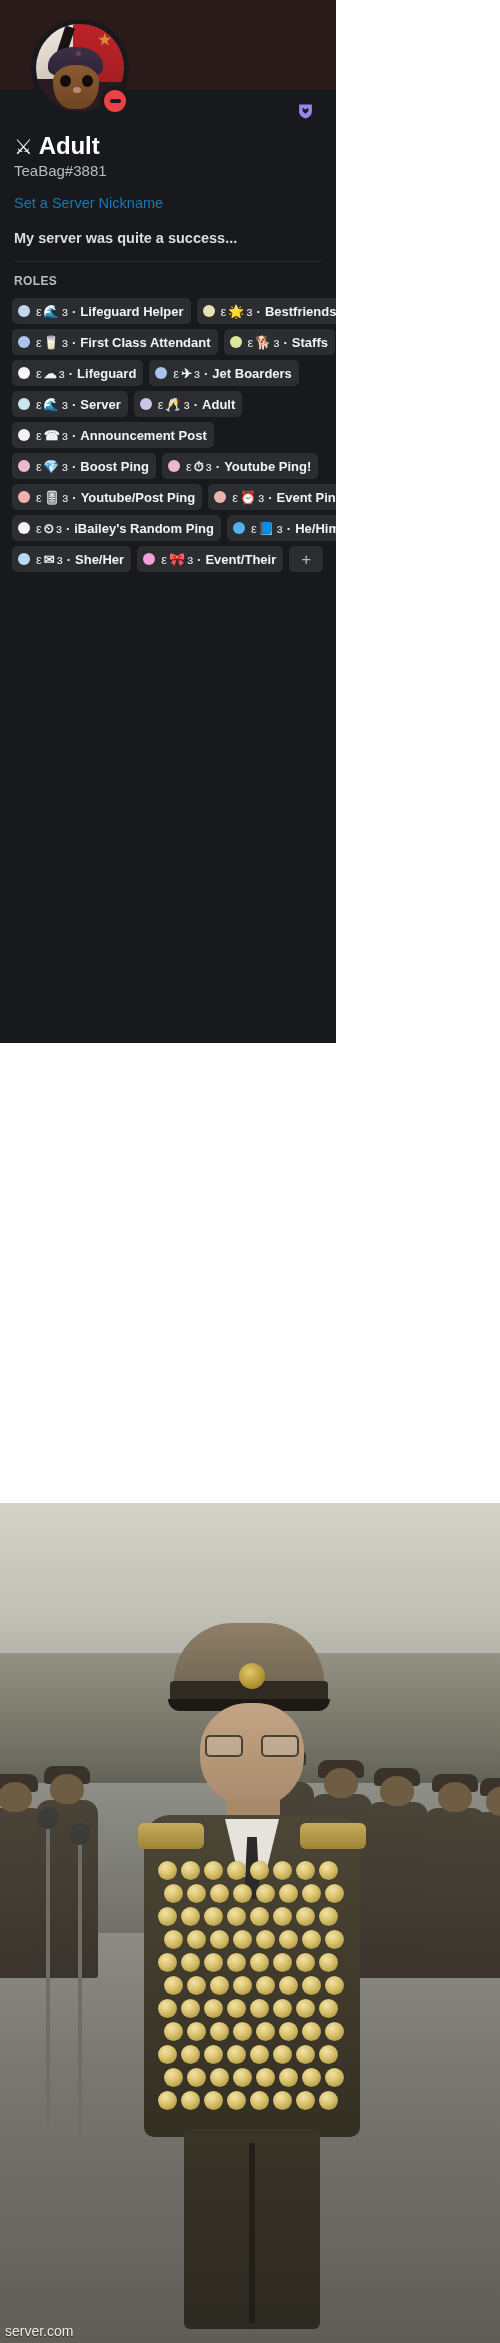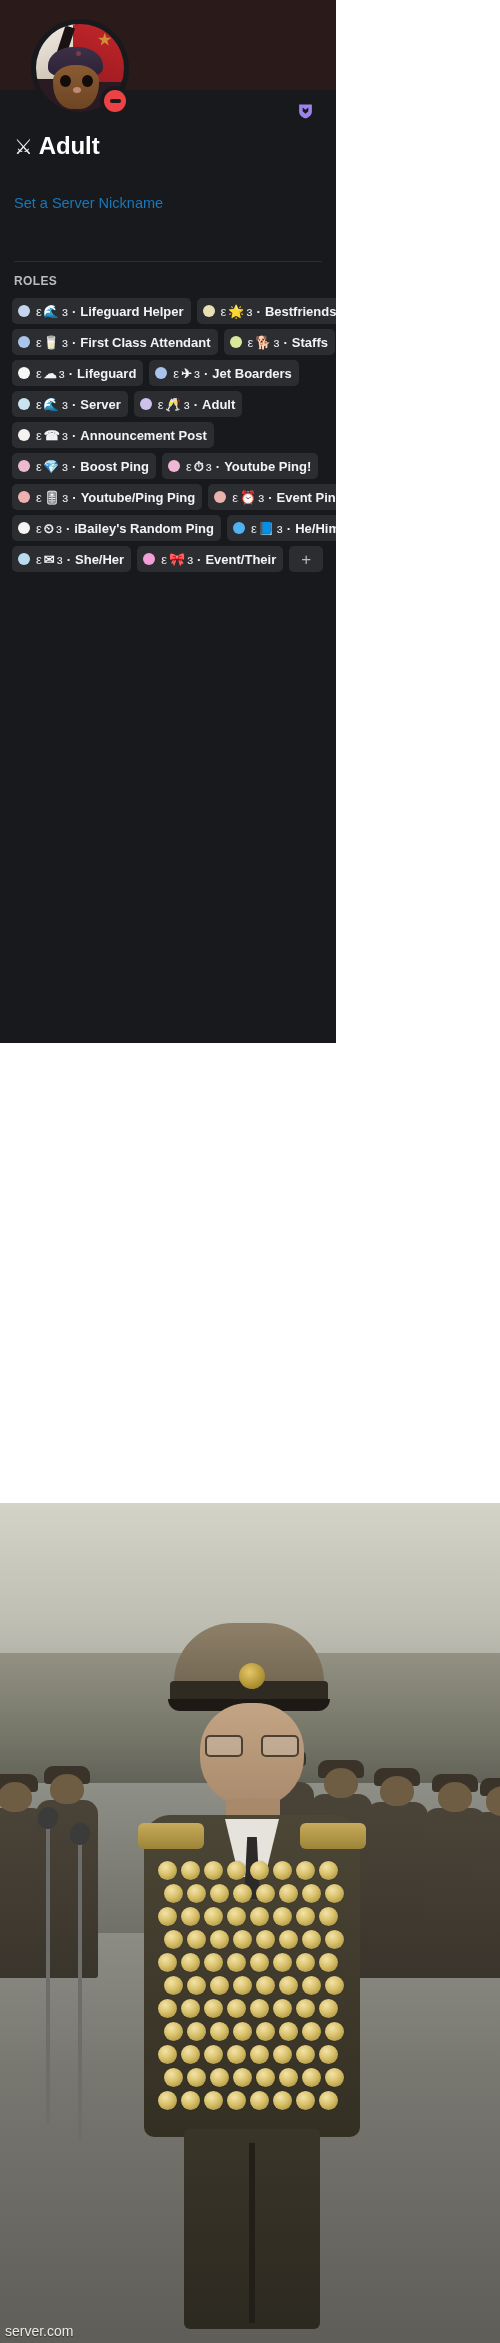--- a/index.html
+++ b/index.html
@@ -597,24 +597,26 @@
             <i></i>
           </div>
       </div>
     </div>
 
     <div class="identity">
       <div class="display-name">
         <span class="dn-glyph">⚔</span>
         <span>Adult</span>
       </div>
+      <div class="username">TeaBag#3881</div>
     </div>
 
     <div class="nickname-link">Set a Server Nickname</div>
 
+    <div class="about-text">My server was quite a success...</div>
 
     <div class="divider"></div>
 
     <div class="roles-heading">ROLES</div>
 
     <div class="roles-area">
       <div class="roles-list" id="roles-list">
           <div class="role-chip">
             <span class="role-dot" style="background: rgb(195, 212, 239);"></span>
             <span class="role-text">
@@ -725,21 +727,21 @@
               <span>Youtube Ping!</span>
             </span>
           </div>
           <div class="role-chip">
             <span class="role-dot" style="background: rgb(238, 176, 176);"></span>
             <span class="role-text">
               <span class="role-brace">ε</span>
               <span class="role-emoji">🎚</span>
               <span class="role-brace">ɜ</span>
               <span class="role-sep">·</span>
-              <span>Youtube/Ping Ping</span>
+              <span>Youtube/Post Ping</span>
             </span>
           </div>
           <div class="role-chip">
             <span class="role-dot" style="background: rgb(233, 178, 173);"></span>
             <span class="role-text">
               <span class="role-brace">ε</span>
               <span class="role-emoji">⏰</span>
               <span class="role-brace">ɜ</span>
               <span class="role-sep">·</span>
               <span>Event Ping</span>

